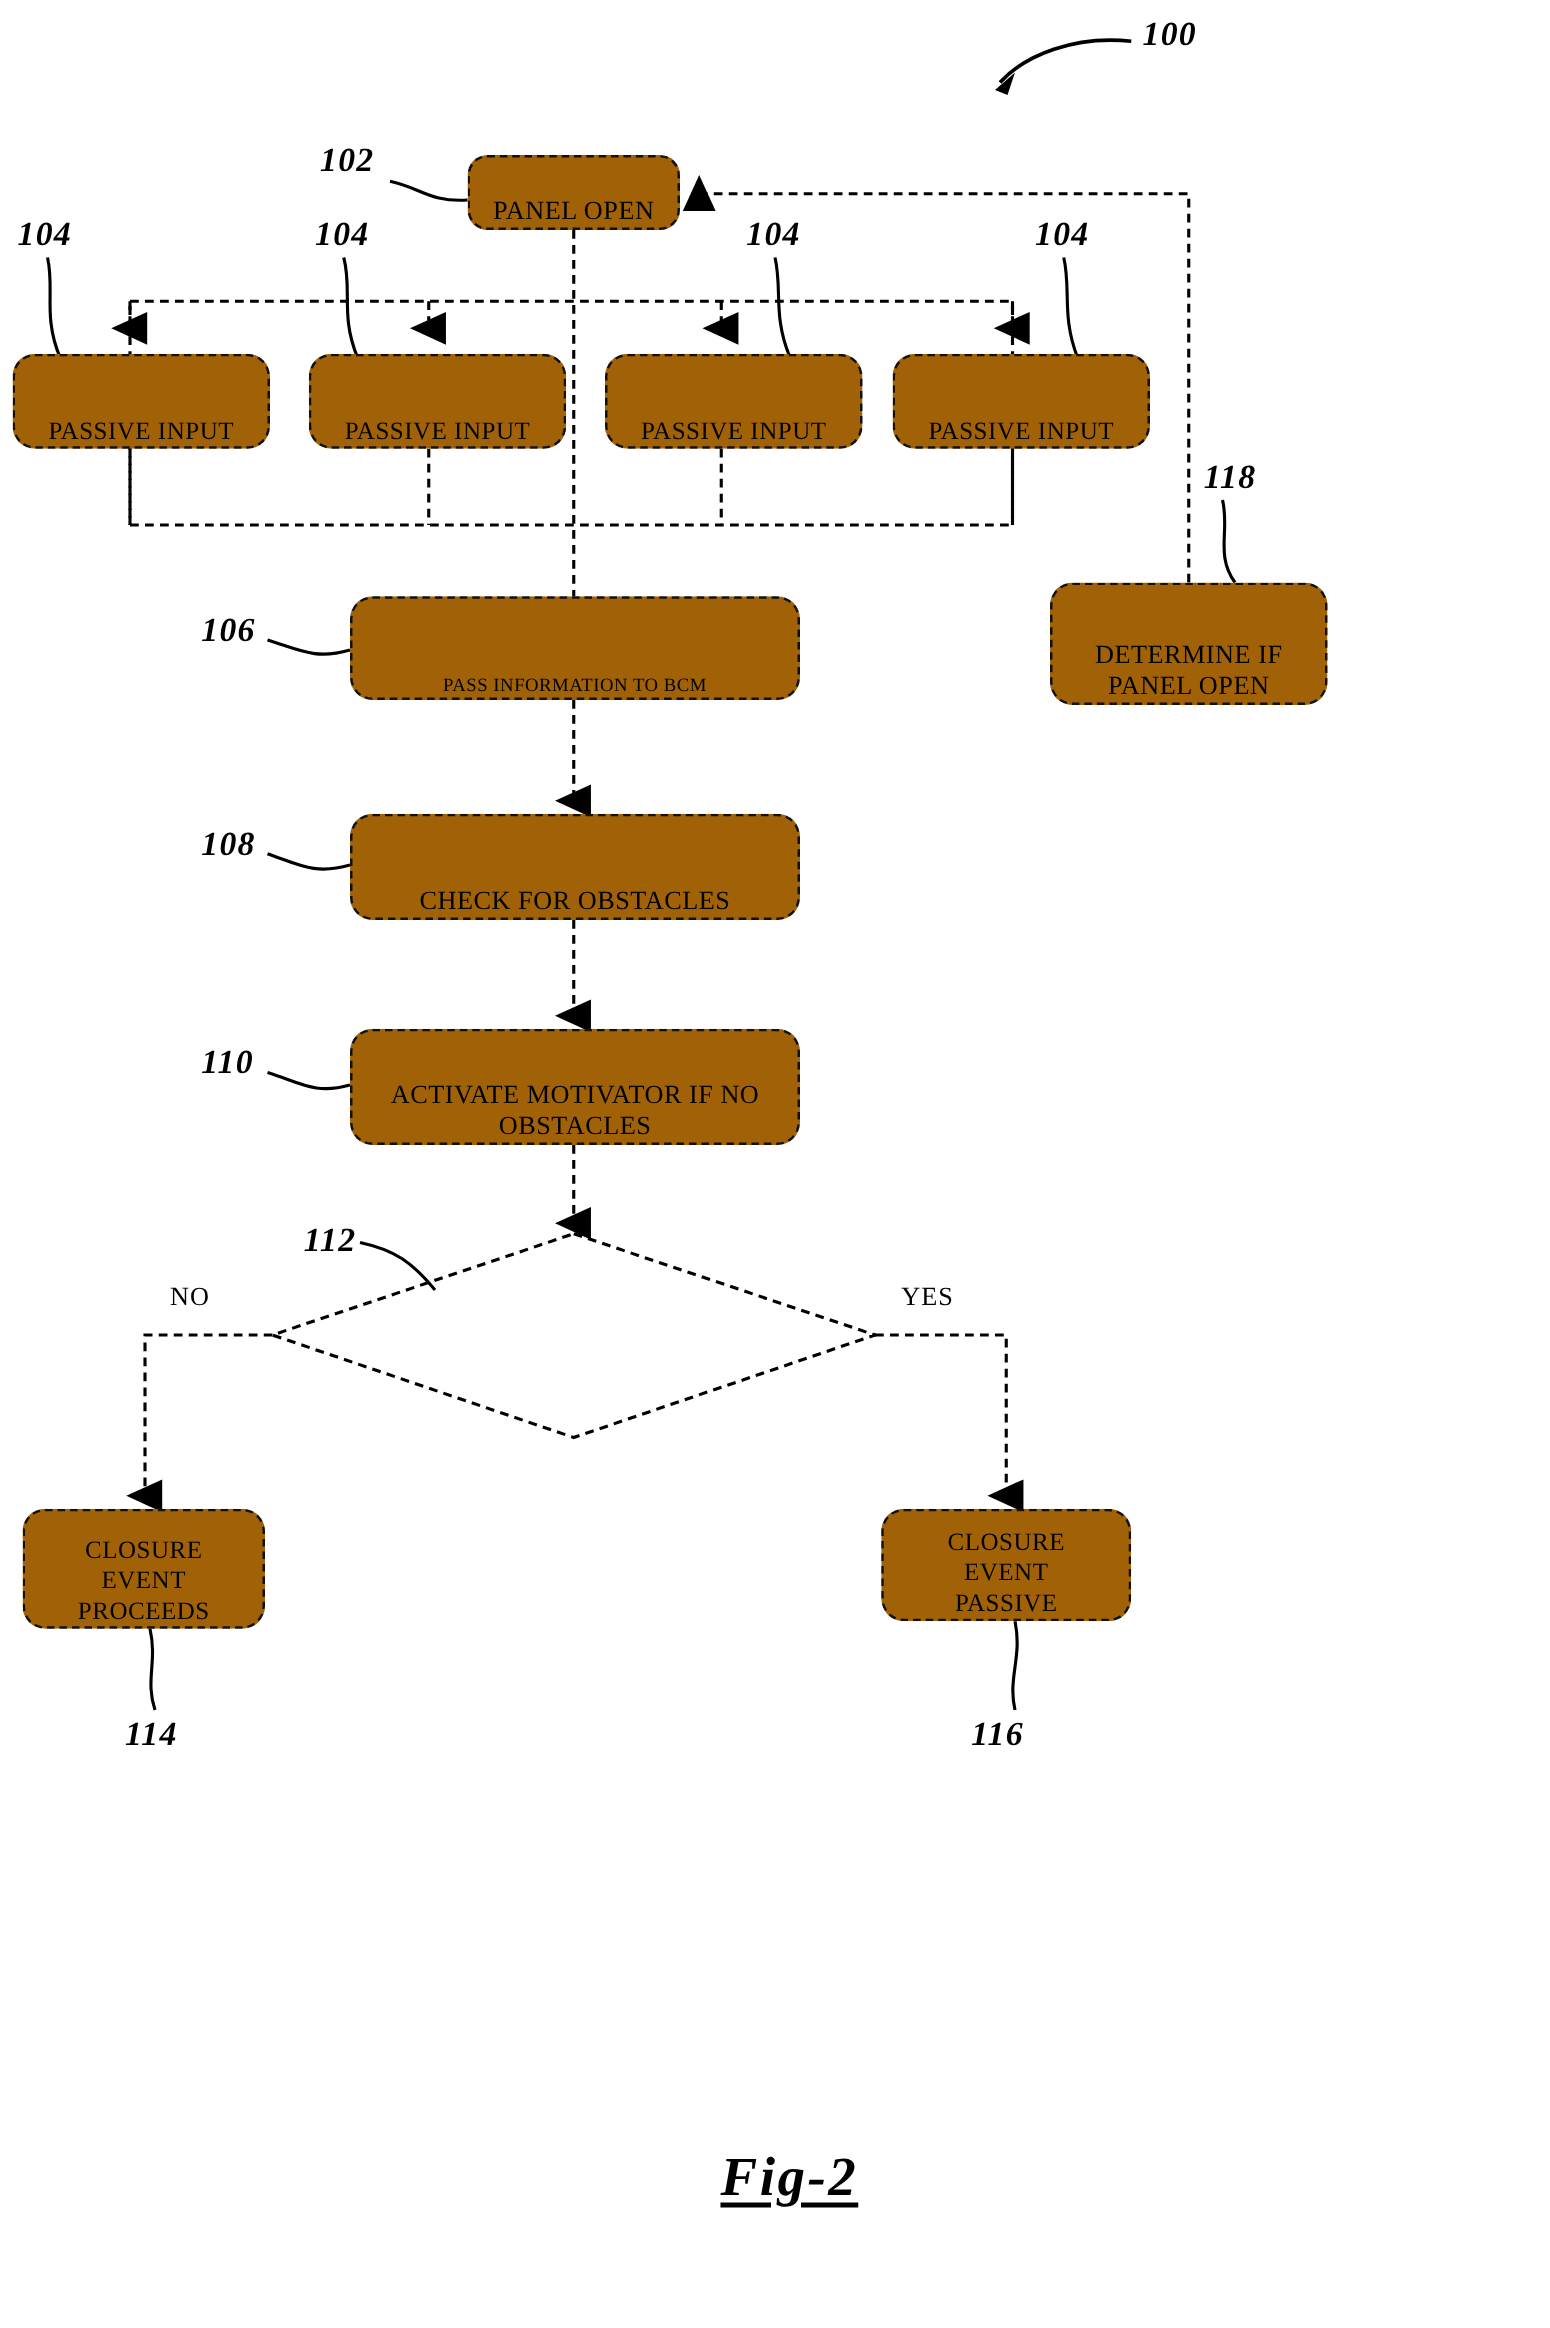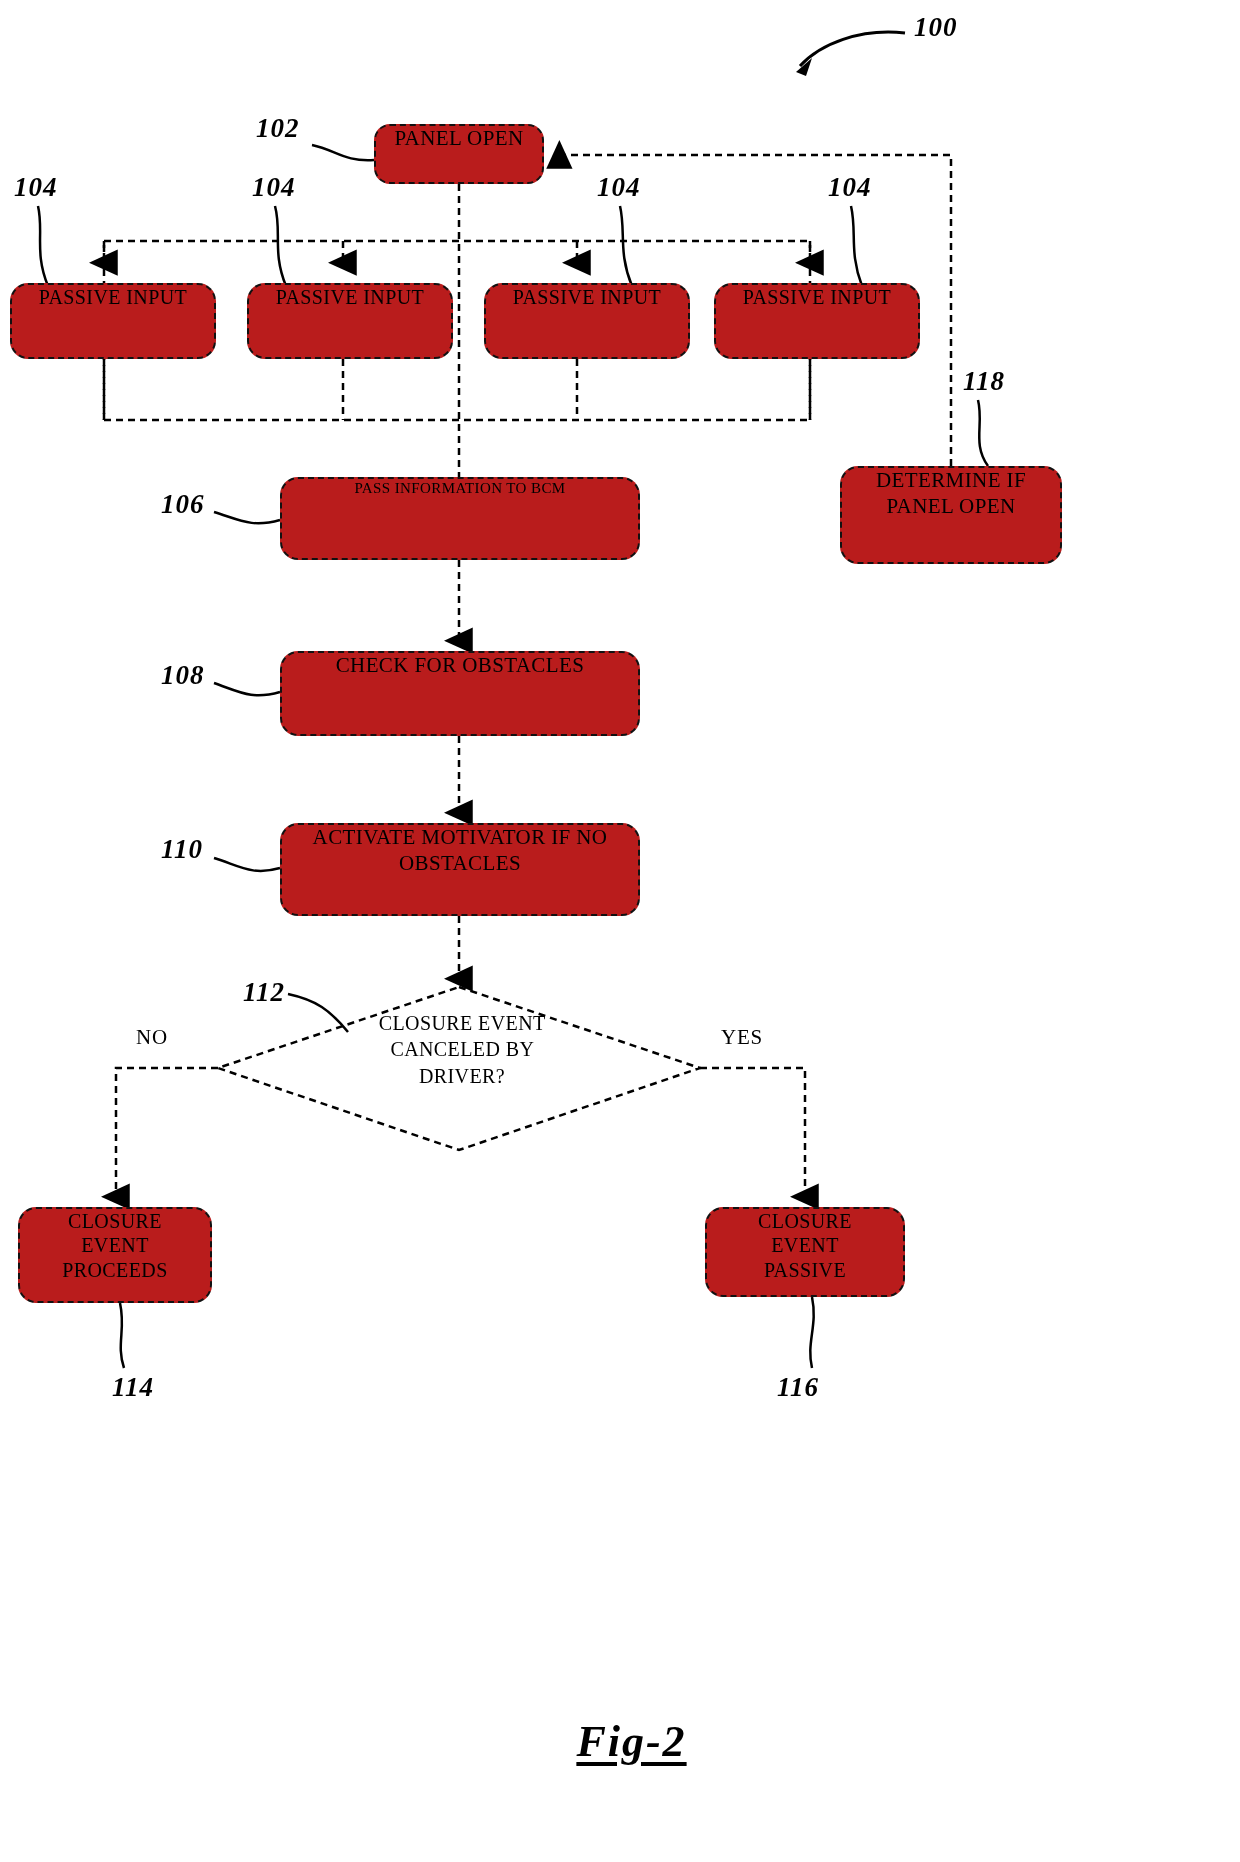--- a/index.html
+++ b/index.html
@@ -14,23 +14,23 @@
 
   
   #wires { position:absolute; left:0; top:0; width:1240px; height:1862px; }
 
   
   .node {
     position:absolute;
     box-sizing:border-box;
     border:2px dashed #111;
     border-radius:18px;
-    background:#b91c1c;
+    background:#a16207;
     display:flex;
-    align-items:flex-start;
+    align-items:flex-end;
     justify-content:center;
     text-align:center;
     line-height:1.22;
     letter-spacing:0.4px;
     z-index:3;
   }
   .node span { display:block; padding:0 8px; }
 
   .n-panel      { left:374px; top:124px;  width:170px; height:60px;  font-size:21px; border-radius:16px; }
   .n-pi         { top:283px;  width:206px; height:76px;  font-size:20px; }
@@ -71,21 +71,21 @@
   .r100 { left:914px; top:12px;  }
   .r102 { left:256px; top:113px; }
   .r104a{ left:14px;  top:172px; }
   .r104b{ left:252px; top:172px; }
   .r104c{ left:597px; top:172px; }
   .r104d{ left:828px; top:172px; }
   .r106 { left:161px; top:489px; }
   .r108 { left:161px; top:660px; }
   .r110 { left:161px; top:834px; }
   .r112 { left:243px; top:977px; }
-  .r114 { left:112px; top:1372px;}
+  .r114 { left:100px; top:1372px;}
   .r116 { left:777px; top:1372px;}
   .r118 { left:963px; top:366px; }
 
   
   .blabel {
     position:absolute;
     font-size:21px;
     letter-spacing:0.8px;
     z-index:4;
   }
@@ -204,26 +204,20 @@
     </span>
   </div>
 
   <div class="node n-determine">
     <span>
       <span>DETERMINE IF</span>
       <span>PANEL OPEN</span>
     </span>
   </div>
 
-  <div class="diamond-text">
-    <span>CLOSURE</span>
-    <span>EVENT</span>
-    <span>CANCELED BY</span>
-    <span>DRIVER?</span>
-  </div>
 
   <div class="node n-proceeds">
     <span>
       <span>CLOSURE</span>
       <span>EVENT</span>
       <span>PROCEEDS</span>
     </span>
   </div>
 
   <div class="node n-canceled">

